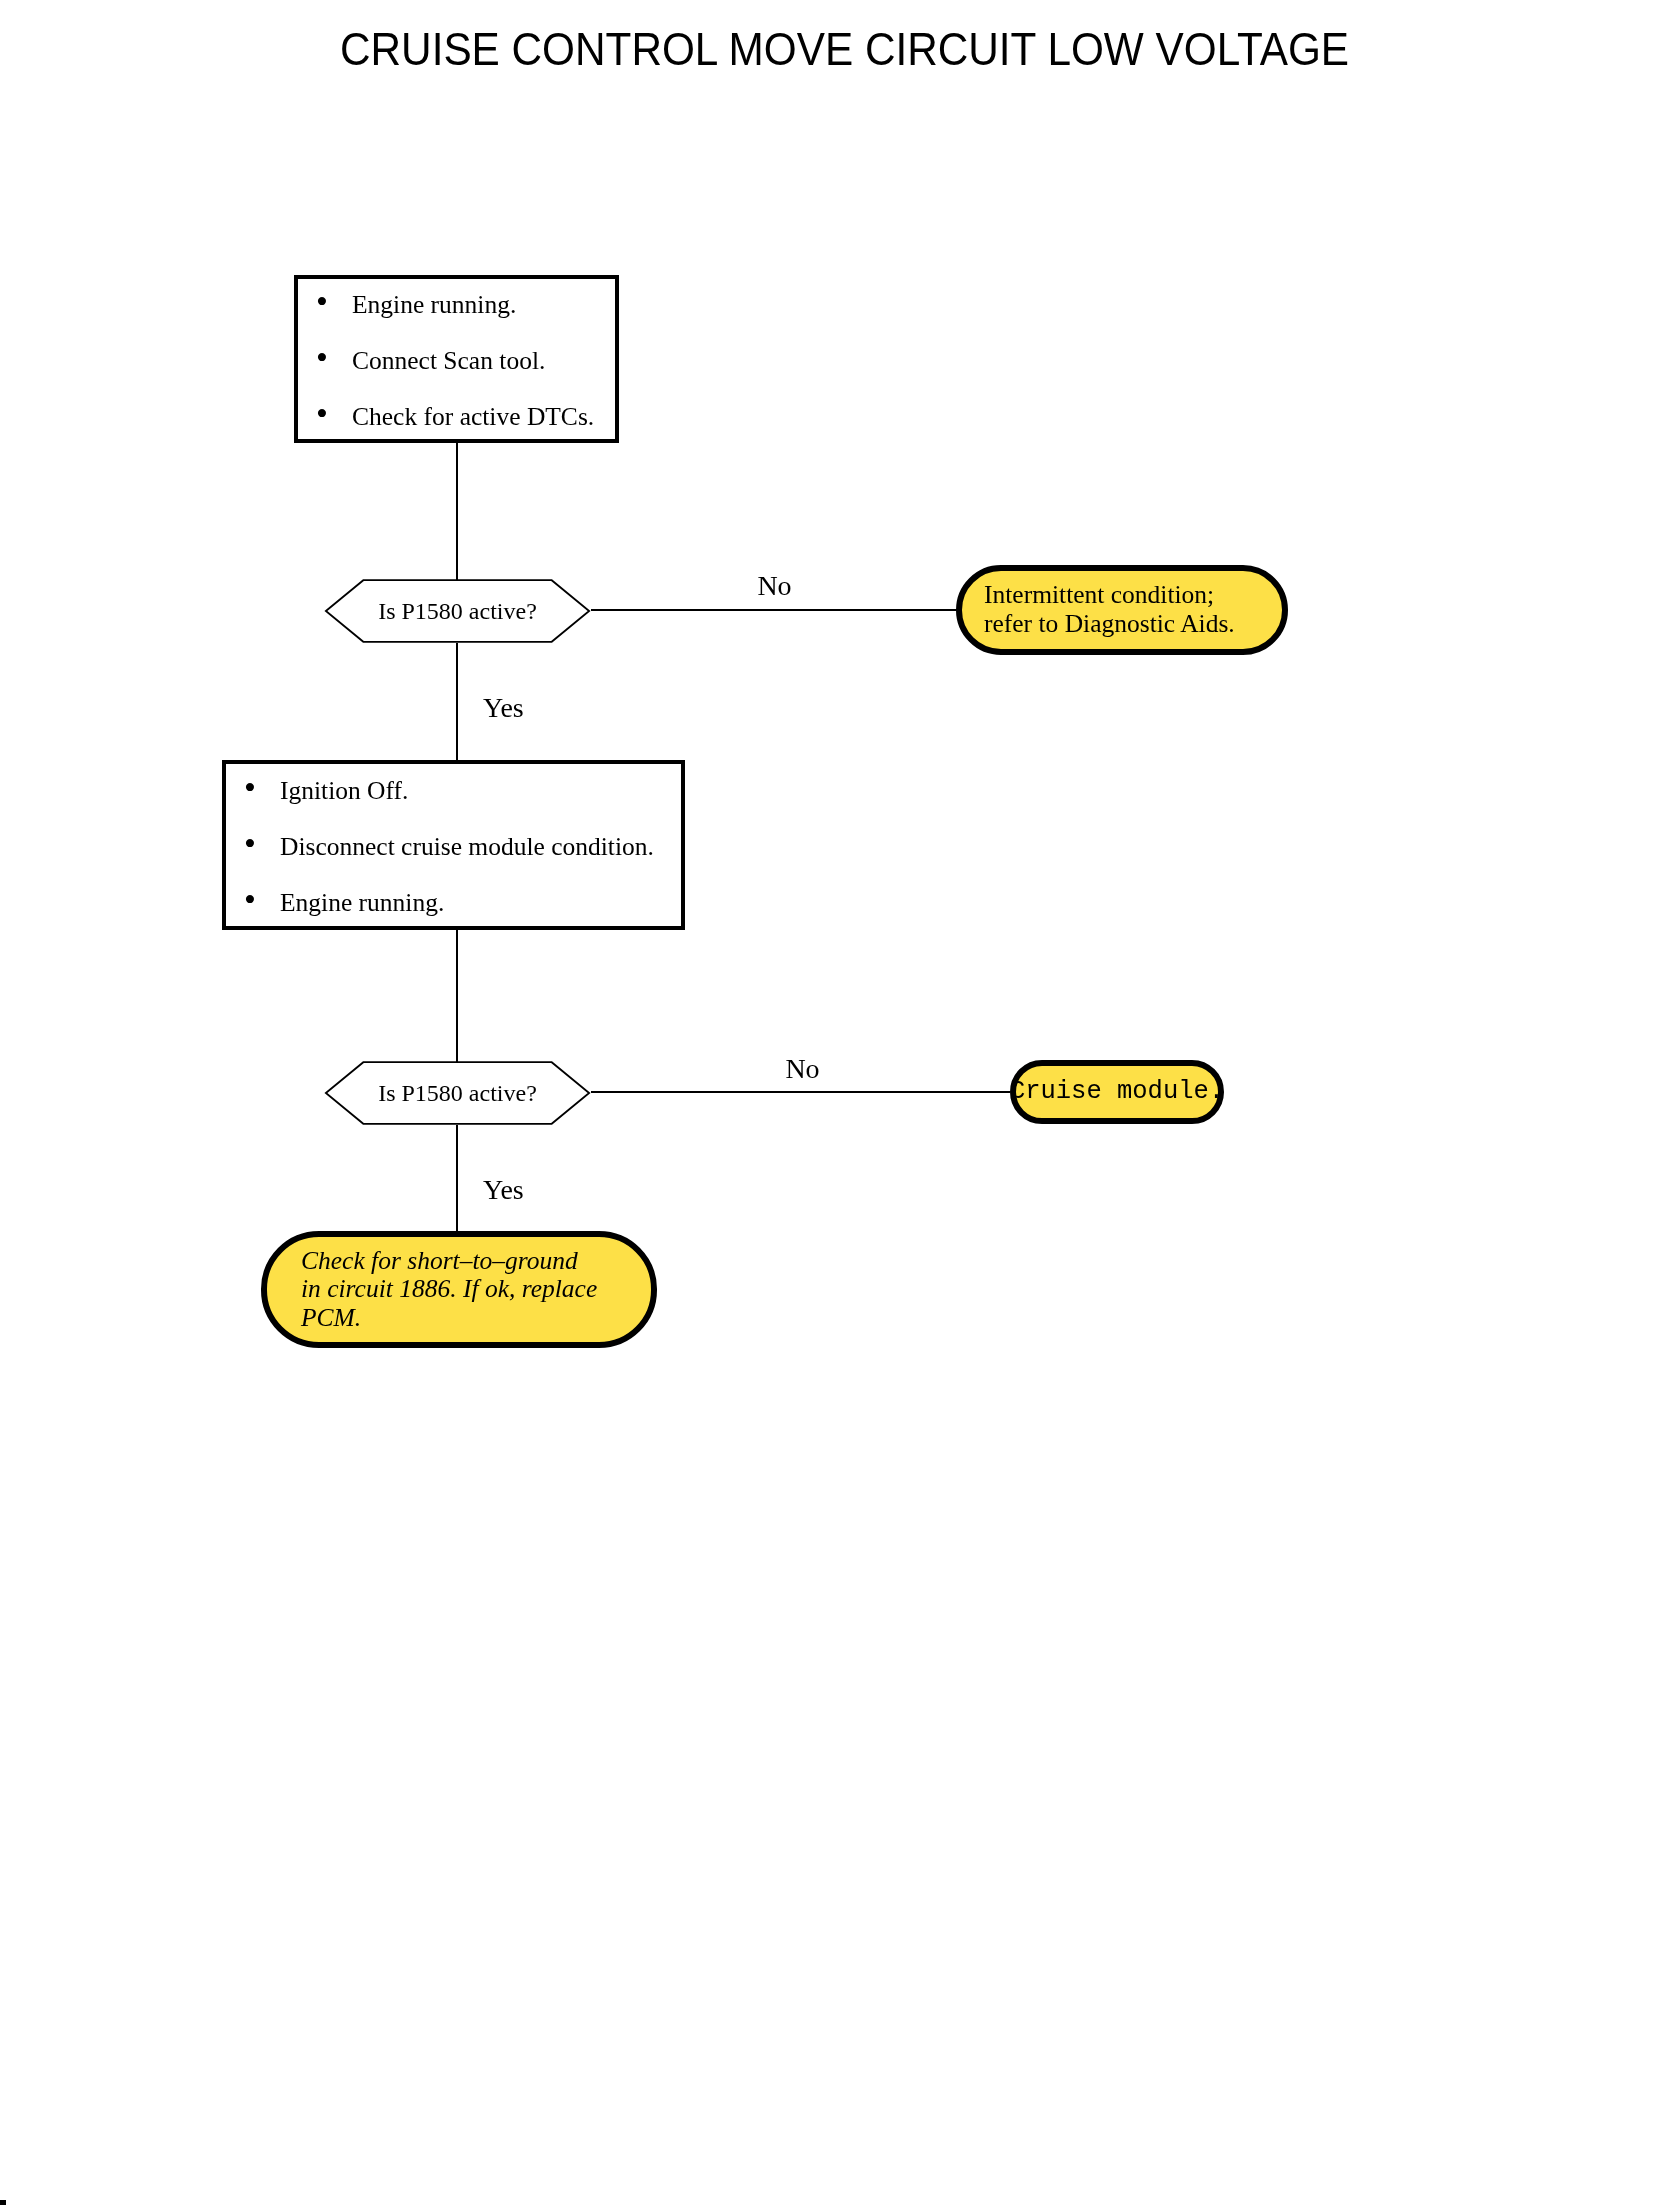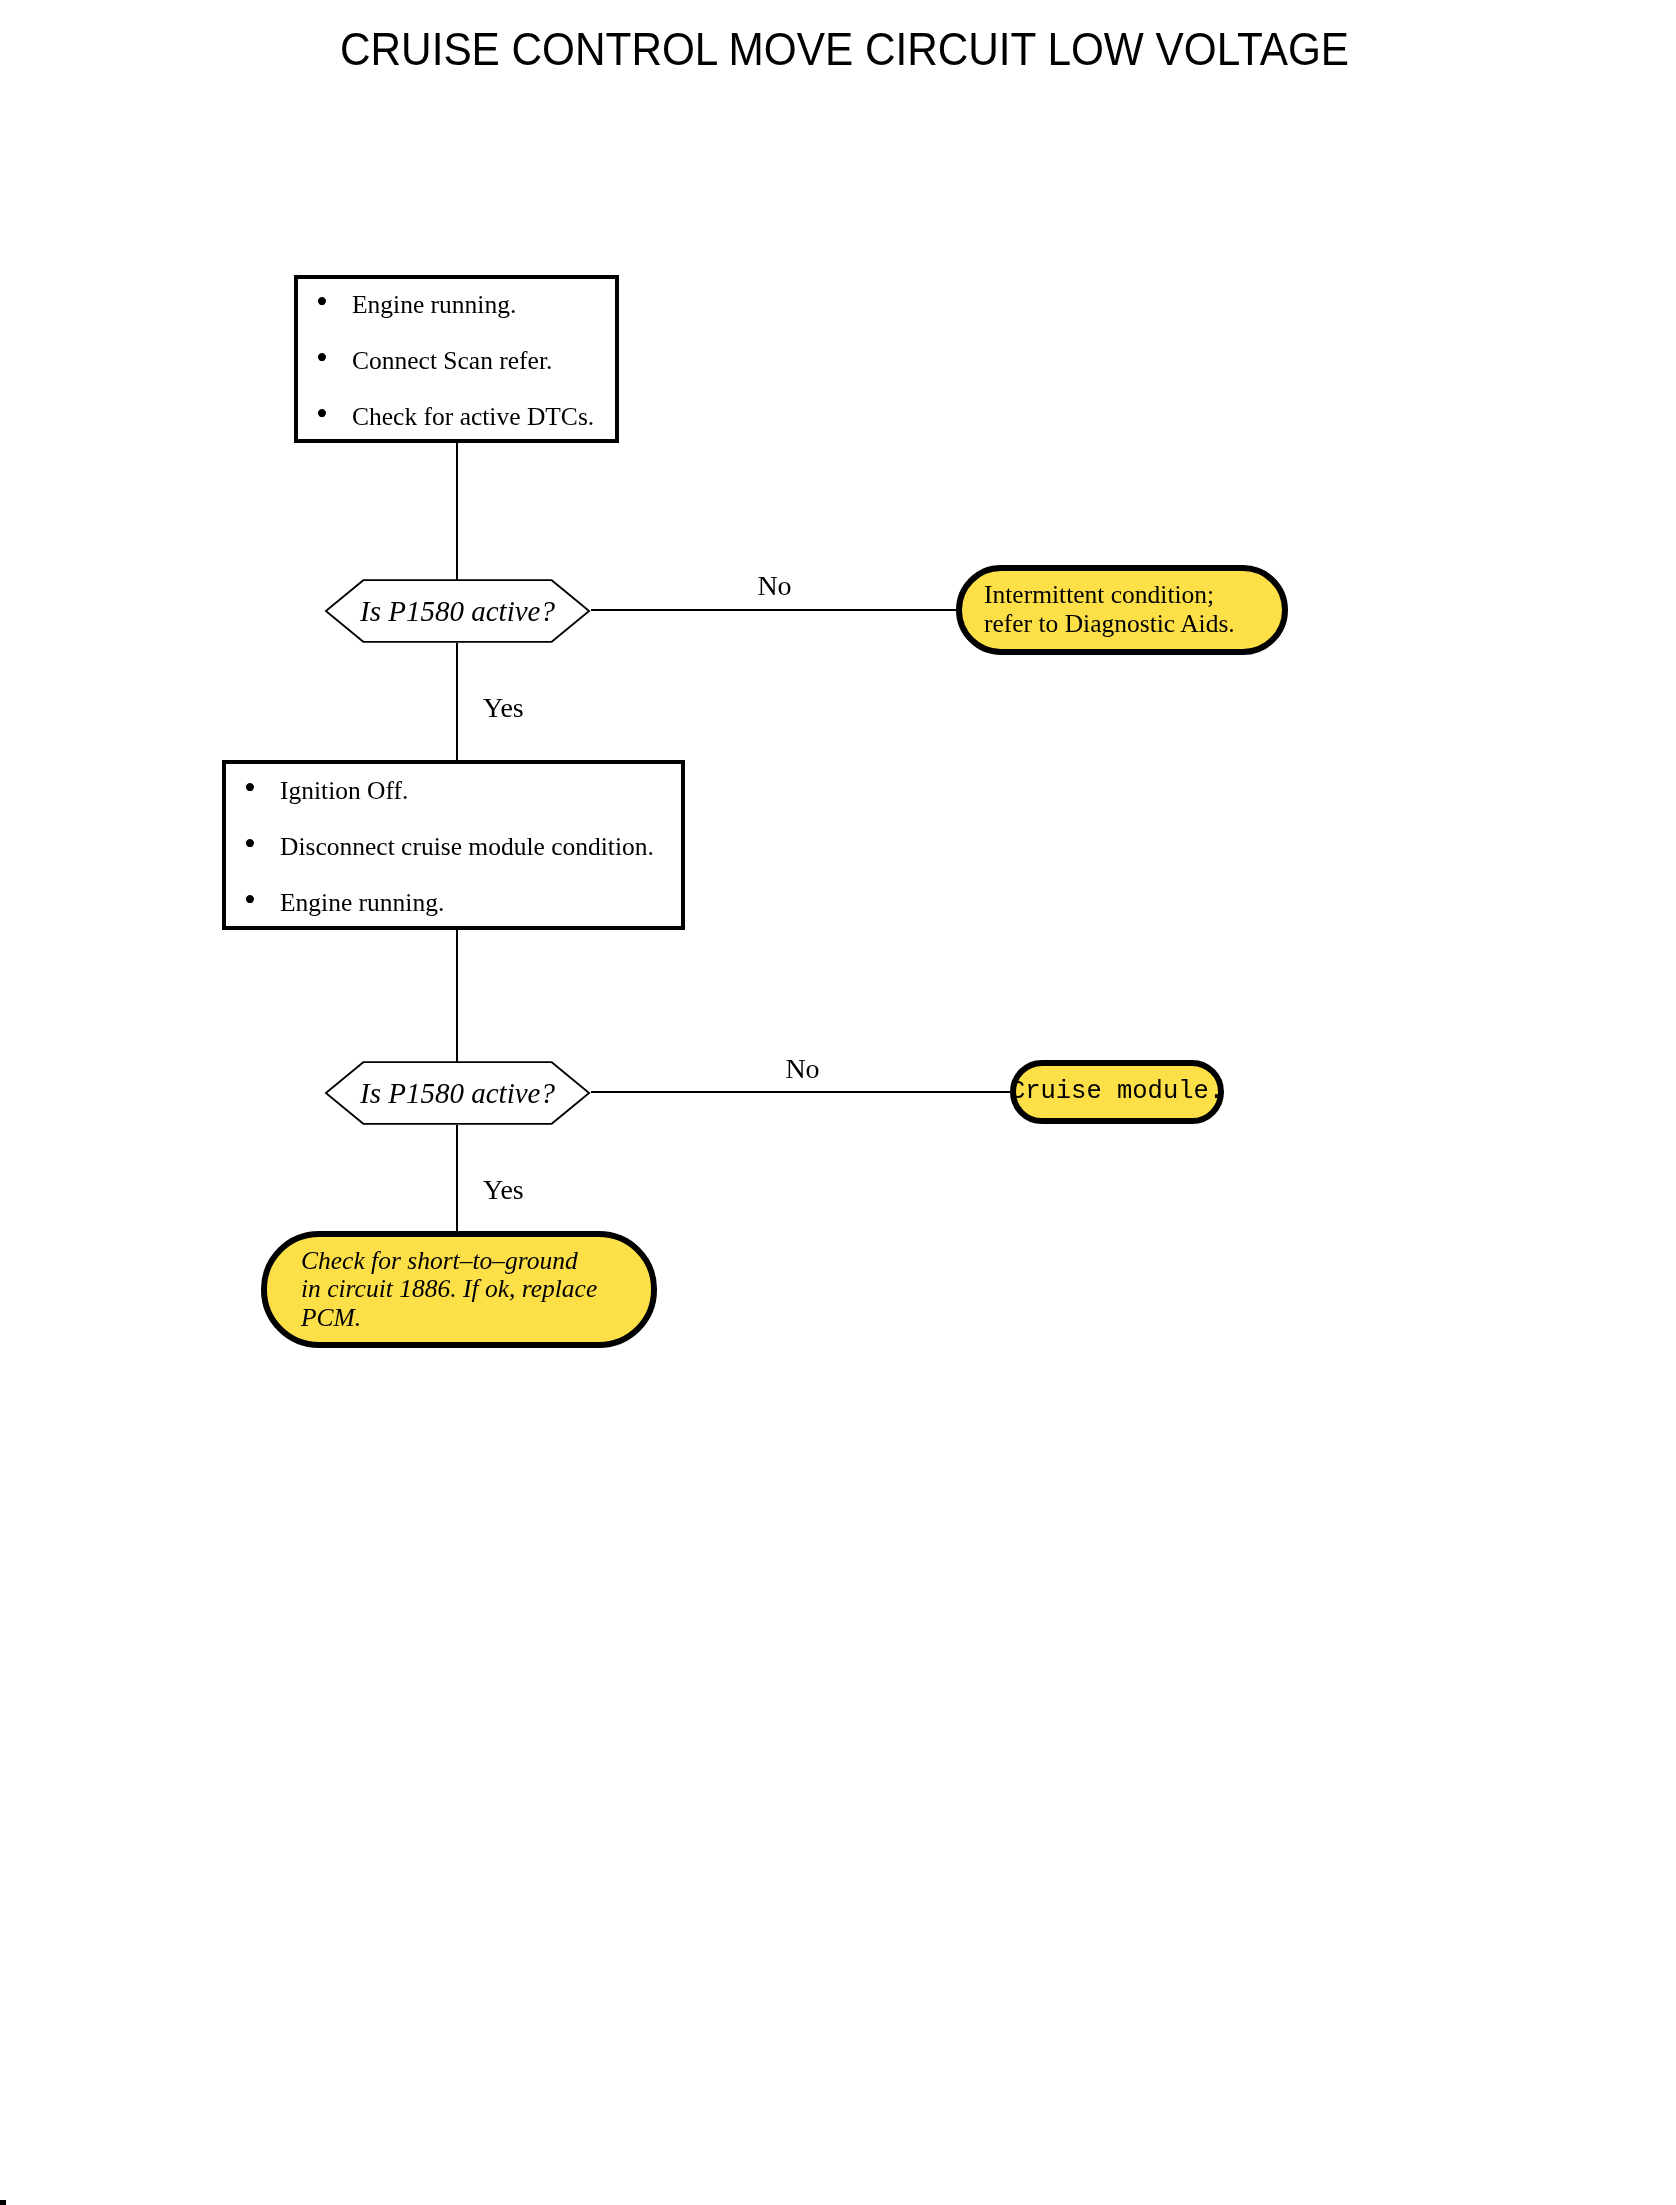--- a/index.html
+++ b/index.html
@@ -66,23 +66,22 @@
   }
   .decision-1 { left: 324px; top: 579px; }
   .decision-2 { left: 324px; top: 1061px; }
   .decision svg { display: block; }
   .decision-text {
     position: absolute;
     left: 0; top: 0; right: 0; bottom: 0;
     display: flex;
     align-items: center;
     justify-content: center;
-    font-size: 29px;
-    white-space: nowrap;
-    font-style: italic;
+    font-size: 24px;
+    white-space: nowrap;
   }
 
   
   .pill {
     position: absolute;
     border: 6px solid #000000;
     background: #fde047;
     box-sizing: border-box;
     display: flex;
     flex-direction: column;
@@ -149,21 +148,21 @@
   <div class="title">CRUISE CONTROL MOVE CIRCUIT LOW VOLTAGE</div>
 
   <div class="process process-1">
     <div class="process-list">
       <div class="process-item">
         <span class="bullet">•</span>
         <span>Engine running.</span>
       </div>
       <div class="process-item">
         <span class="bullet">•</span>
-        <span>Connect Scan refer.</span>
+        <span>Connect Scan tool.</span>
       </div>
       <div class="process-item">
         <span class="bullet">•</span>
         <span>Check for active DTCs.</span>
       </div>
     </div>
   </div>
 
   <div class="line line-v conn-box1-dec1"></div>
 

